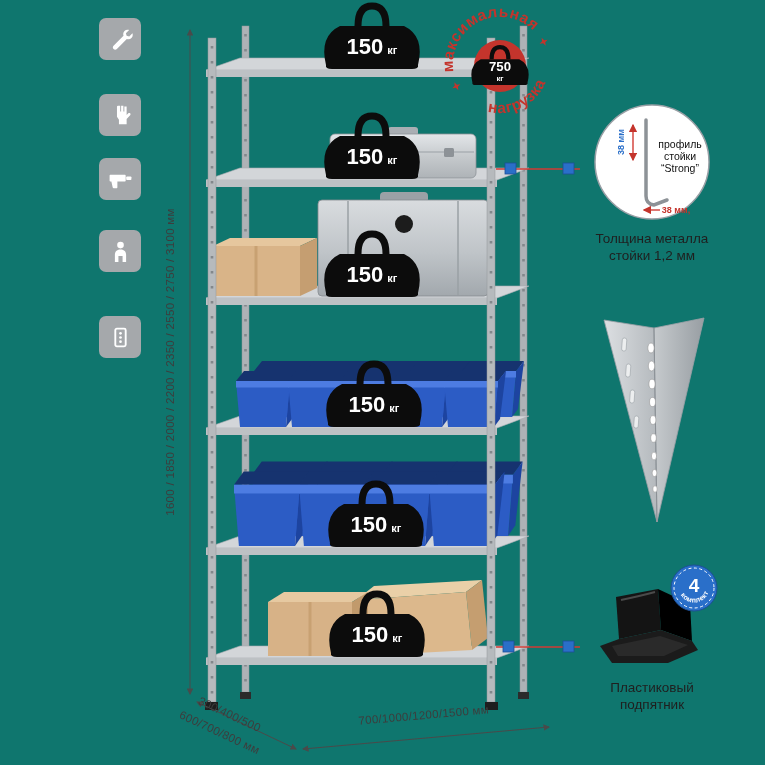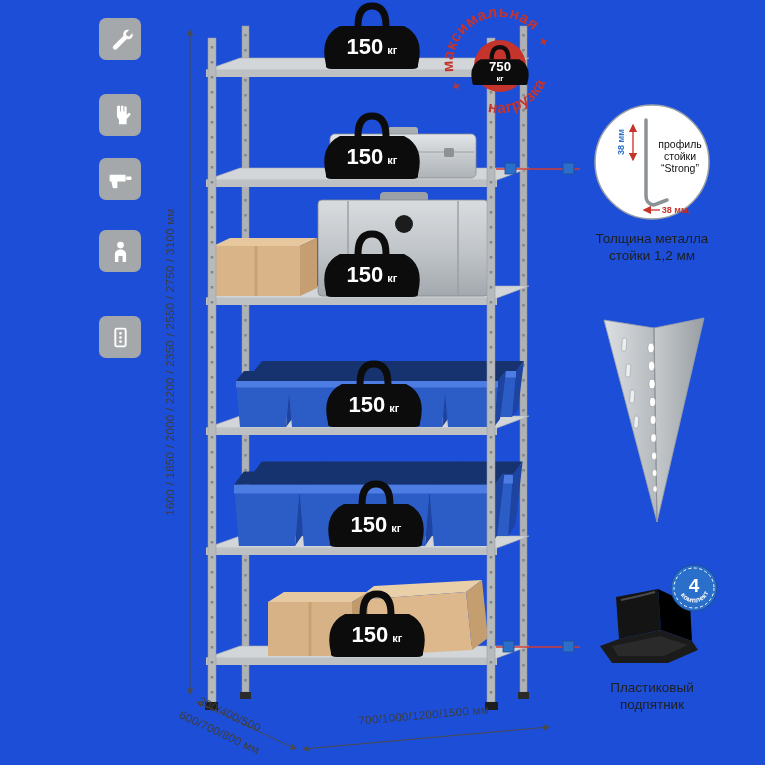--- a/index.html
+++ b/index.html
@@ -1,17 +1,17 @@
 <!DOCTYPE html>
 <html><head>
 <meta charset="utf-8">
 <style>
   html,body { margin:0; padding:0; background:#fff; }
   .page {
-    position:relative; width:765px; height:765px; background:#1d4ed8;
+    position:relative; width:765px; height:765px; background:#0f766e;
     font-family:"Liberation Sans", sans-serif; overflow:hidden;
   }
   .scene { position:absolute; left:0; top:0; }
 
   
   .side-icon {
     position:absolute; left:99px; width:42px; height:42px;
     background:#a5a8ab; border-radius:7px;
     display:flex; align-items:center; justify-content:center;
   }

